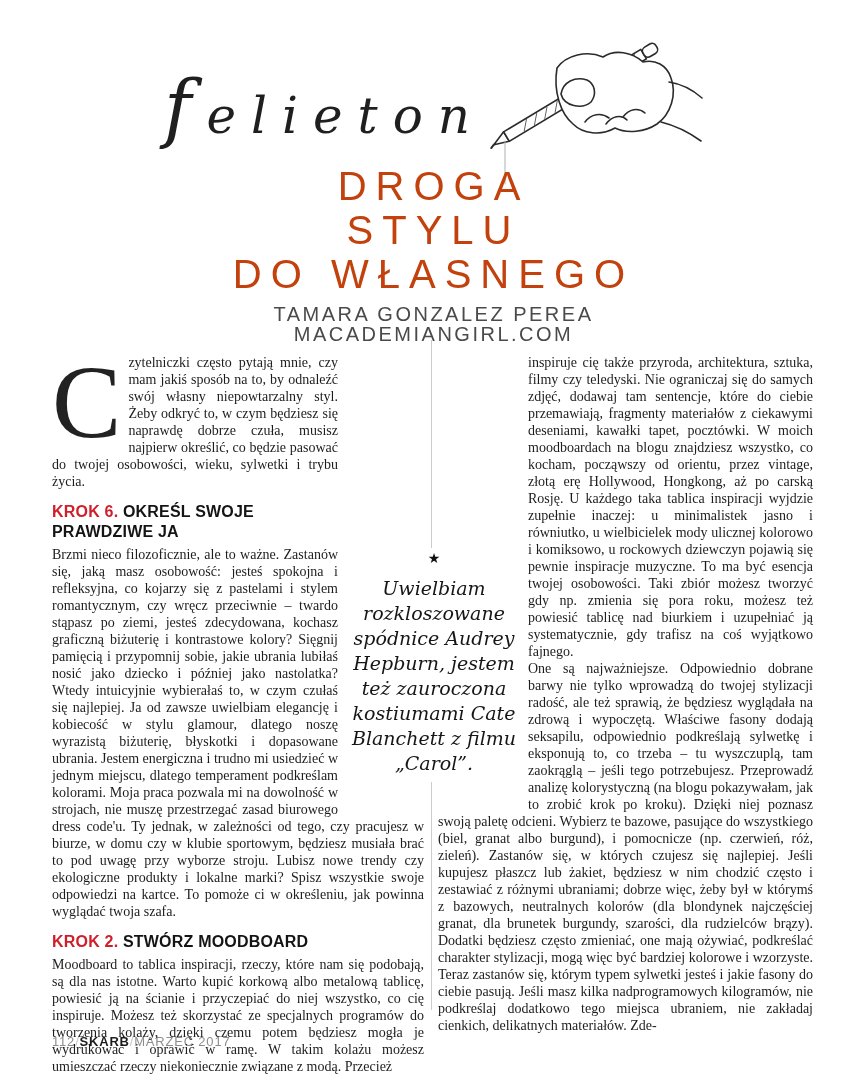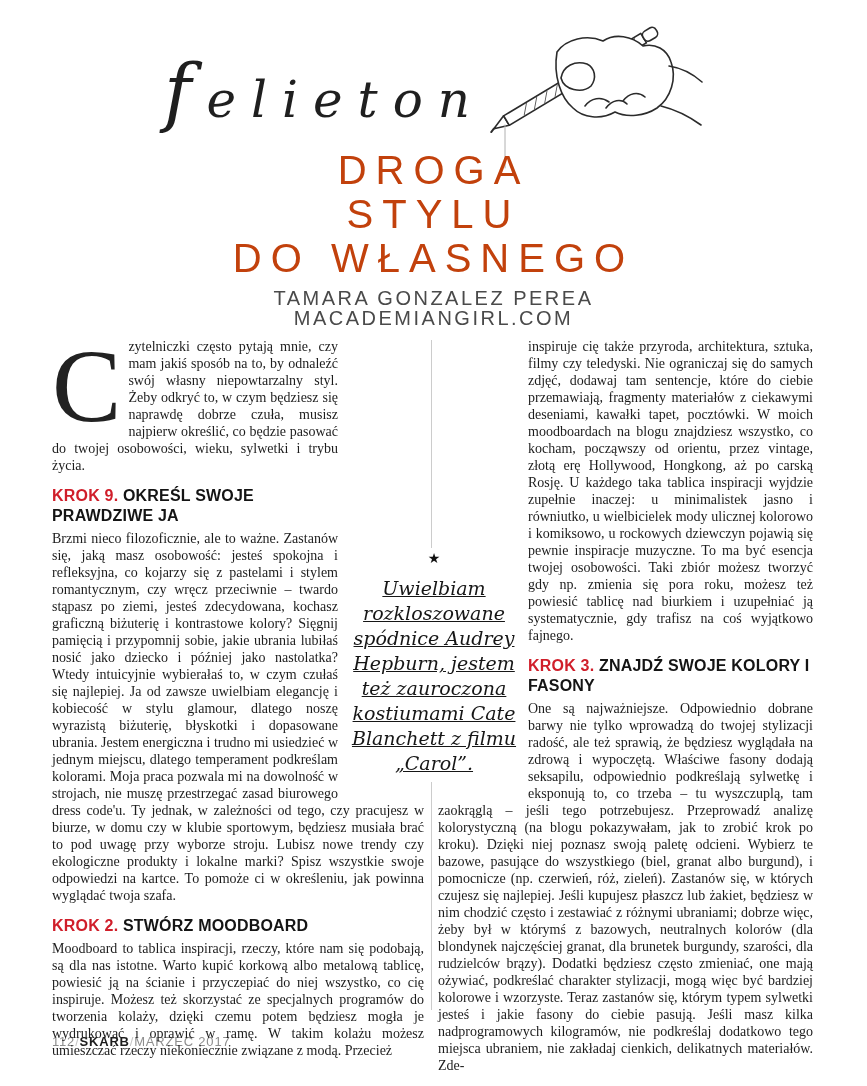--- a/index.html
+++ b/index.html
@@ -1,19 +1,19 @@
 <!DOCTYPE html>
 <html><head>
 <meta charset="utf-8">
 <style>
   html,body{margin:0;padding:0;background:#e8e8e8;}
   .page{position:relative;width:867px;height:1086px;margin:0 auto;background:#ffffff;overflow:hidden;
         font-family:"Liberation Serif",serif;color:#1c1c1c;}
   
-  .script-row{height:122px;padding-top:16px;display:flex;justify-content:center;align-items:flex-start;}
+  .script-row{height:122px;padding-top:16px;display:flex;justify-content:center;align-items:flex-start;margin-top:16px;}
   .felieton{font-family:"DejaVu Serif",serif;font-style:italic;font-weight:400;font-size:50px;
             line-height:1;letter-spacing:0.30em;color:#1f1f1f;margin-top:38px;white-space:nowrap;}
   .felieton::first-letter{font-size:74px;}
   .hand-svg{width:238px;height:152px;margin-left:-20px;margin-top:2px;flex:0 0 auto;}
   .main-title{text-align:center;font-family:"Liberation Sans",sans-serif;font-weight:300;
               font-size:40px;line-height:44px;letter-spacing:9px;color:#c2410c;margin-top:10px;}
   .byline{text-align:center;font-family:"Liberation Sans",sans-serif;font-size:20px;line-height:20px;
           letter-spacing:2.5px;color:#4a4a4a;margin-top:8px;}
   
   .columns{display:flex;gap:14px;padding:0 52px;margin-top:10px;position:relative;z-index:1;}
@@ -26,21 +26,21 @@
   .head-title{color:#141414;}
   .dropcap{float:left;font-family:"Liberation Serif",serif;font-weight:400;font-size:104px;
            line-height:84px;margin:6px 7px 0 0;color:#222;}
   .spacer-l{float:right;width:78px;height:240px;margin-top:214px;margin-left:8px;}
   .spacer-r{float:left;width:82px;height:240px;margin-top:214px;margin-right:8px;}
   
   .divider{position:absolute;left:431px;top:340px;width:1px;height:670px;background:#cccccc;z-index:0;}
   .pullquote{position:absolute;left:349px;top:548px;width:170px;background:#ffffff;text-align:center;
              z-index:2;padding:2px 0 6px;}
   .pq-star{font-size:14px;line-height:18px;color:#111;margin-bottom:8px;}
-  .pq-text{font-family:"DejaVu Serif",serif;font-style:italic;font-size:19px;line-height:25px;color:#161616;text-decoration:underline;}
+  .pq-text{font-family:"DejaVu Serif",serif;font-style:italic;font-size:19px;line-height:25px;color:#161616;}
   
   .footer{position:absolute;left:52px;top:1034px;font-family:"Liberation Sans",sans-serif;
           font-size:13px;letter-spacing:0.8px;color:#8e8e8e;}
   .footer .mag{font-weight:700;color:#1d1d1d;}
   .footer .sep{color:#c6c6c6;}
 </style>
 </head>
 <body>
 
 <div class="page">
@@ -87,32 +87,31 @@
   </div>
 
   <div class="divider"></div>
 
   <div class="columns">
 
     <div class="col-left">
       <div class="spacer-l"></div>
       <p class="body"><span class="dropcap">C</span><span>zytelniczki często pytają mnie, czy mam jakiś sposób na to, by odnaleźć swój własny niepowtarzalny styl. Żeby odkryć to, w czym będziesz się naprawdę dobrze czuła, musisz najpierw określić, co będzie pasować do twojej osobowości, wieku, sylwetki i trybu życia.</span></p>
 
-      <div class="section-head"><span class="kicker">KROK 9.</span> <span class="head-title">OKREŚL SWOJE PRAWDZIWE JA</span></div>
+      <div class="section-head"><span class="kicker">KROK 6.</span> <span class="head-title">OKREŚL SWOJE PRAWDZIWE JA</span></div>
       <p class="body">Brzmi nieco filozoficznie, ale to ważne. Zastanów się, jaką masz osobowość: jesteś spokojna i refleksyjna, co kojarzy się z pastelami i stylem romantycznym, czy wręcz przeciwnie – twardo stąpasz po ziemi, jesteś zdecydowana, kochasz graficzną biżuterię i kontrastowe kolory? Sięgnij pamięcią i przypomnij sobie, jakie ubrania lubiłaś nosić jako dziecko i później jako nastolatka? Wtedy intuicyjnie wybierałaś to, w czym czułaś się najlepiej. Ja od zawsze uwielbiam elegancję i kobiecość w stylu glamour, dlatego noszę wyrazistą biżuterię, błyskotki i dopasowane ubrania. Jestem energiczna i trudno mi usiedzieć w jednym miejscu, dlatego temperament podkreślam kolorami. Moja praca pozwala mi na dowolność w strojach, nie muszę przestrzegać zasad biurowego dress code'u. Ty jednak, w zależności od tego, czy pracujesz w biurze, w domu czy w klubie sportowym, będziesz musiała brać to pod uwagę przy wyborze stroju. Lubisz nowe trendy czy ekologiczne produkty i lokalne marki? Spisz wszystkie swoje odpowiedzi na kartce. To pomoże ci w określeniu, jak powinna wyglądać twoja szafa.</p>
 
       <div class="section-head"><span class="kicker">KROK 2.</span> <span class="head-title">STWÓRZ MOODBOARD</span></div>
       <p class="body">Moodboard to tablica inspiracji, rzeczy, które nam się podobają, są dla nas istotne. Warto kupić korkową albo metalową tablicę, powiesić ją na ścianie i przyczepiać do niej wszystko, co cię inspiruje. Możesz też skorzystać ze specjalnych programów do tworzenia kolaży, dzięki czemu potem będziesz mogła je wydrukować i oprawić w ramę. W takim kolażu możesz umieszczać rzeczy niekoniecznie związane z modą. Przecież</p>
     </div>
 
     <div class="col-right">
       <div class="spacer-r"></div>
       <p class="body">inspiruje cię także przyroda, architektura, sztuka, filmy czy teledyski. Nie ograniczaj się do samych zdjęć, dodawaj tam sentencje, które do ciebie przemawiają, fragmenty materiałów z ciekawymi deseniami, kawałki tapet, pocztówki. W moich moodboardach na blogu znajdziesz wszystko, co kocham, począwszy od orientu, przez vintage, złotą erę Hollywood, Hongkong, aż po carską Rosję. U każdego taka tablica inspiracji wyjdzie zupełnie inaczej: u minimalistek jasno i równiutko, u wielbicielek mody ulicznej kolorowo i komiksowo, u rockowych dziewczyn pojawią się pewnie inspiracje muzyczne. To ma być esencja twojej osobowości. Taki zbiór możesz tworzyć gdy np. zmienia się pora roku, możesz też powiesić tablicę nad biurkiem i uzupełniać ją systematycznie, gdy trafisz na coś wyjątkowo fajnego.</p>
 
-      <div class="section-head"><span class="kicker">KROK 3.</span> <span class="head-title">ZNAJDŹ SWOJE KOLORY I FASONY</span></div>
       <p class="body">One są najważniejsze. Odpowiednio dobrane barwy nie tylko wprowadzą do twojej stylizacji radość, ale też sprawią, że będziesz wyglądała na zdrową i wypoczętą. Właściwe fasony dodają seksapilu, odpowiednio podkreślają sylwetkę i eksponują to, co trzeba – tu wyszczuplą, tam zaokrąglą – jeśli tego potrzebujesz. Przeprowadź analizę kolorystyczną (na blogu pokazywałam, jak to zrobić krok po kroku). Dzięki niej poznasz swoją paletę odcieni. Wybierz te bazowe, pasujące do wszystkiego (biel, granat albo burgund), i pomocnicze (np. czerwień, róż, zieleń). Zastanów się, w których czujesz się najlepiej. Jeśli kupujesz płaszcz lub żakiet, będziesz w nim chodzić często i zestawiać z różnymi ubraniami; dobrze więc, żeby był w którymś z bazowych, neutralnych kolorów (dla blondynek najczęściej granat, dla brunetek burgundy, szarości, dla rudzielców brązy). Dodatki będziesz często zmieniać, one mają ożywiać, podkreślać charakter stylizacji, mogą więc być bardziej kolorowe i wzorzyste. Teraz zastanów się, którym typem sylwetki jesteś i jakie fasony do ciebie pasują. Jeśli masz kilka nadprogramowych kilogramów, nie podkreślaj dodatkowo tego miejsca ubraniem, nie zakładaj cienkich, delikatnych materiałów. Zde-</p>
     </div>
 
   </div>
 
   <div class="pullquote">
     <div class="pq-star">★</div>
     <div class="pq-text">Uwielbiam rozkloszowane spódnice Audrey Hepburn, jestem też zauroczona kostiumami Cate Blanchett z filmu „Carol”.</div>
   </div>
 

